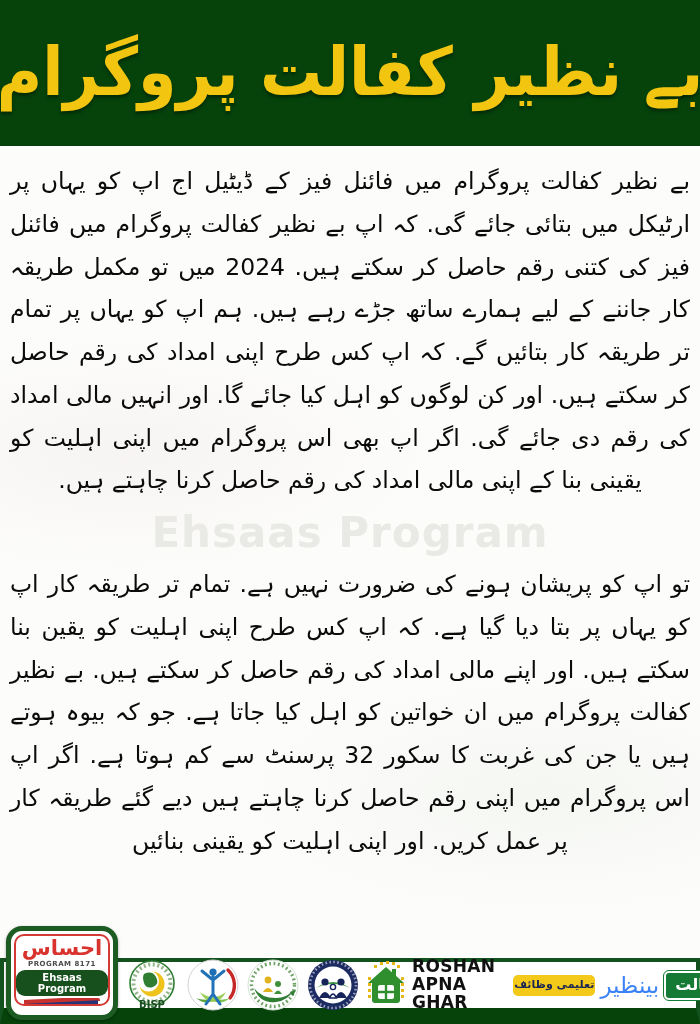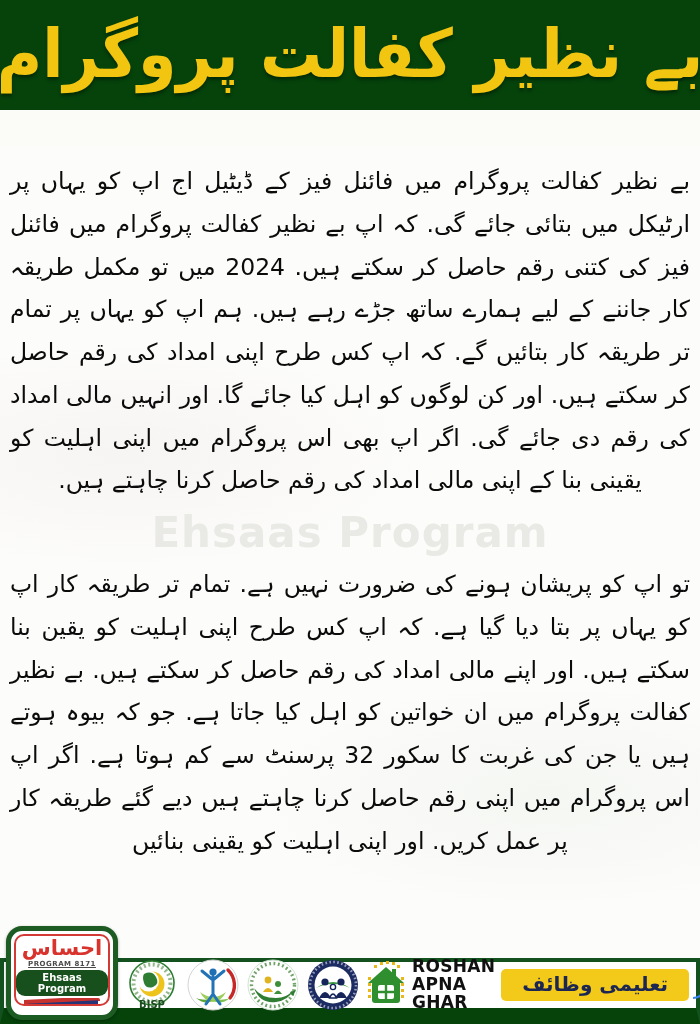--- a/index.html
+++ b/index.html
@@ -1,20 +1,20 @@
 <!DOCTYPE html>
 <html lang="ur"><head>
 <meta charset="utf-8">
 <style>
   html,body{margin:0;padding:0;}
   body{font-family:"DejaVu Sans",sans-serif;background:#777;}
   .page{position:relative;width:700px;height:1024px;margin:0 auto;background:#fbfbf8;overflow:hidden;}
 
   
-  .header{position:absolute;top:0;left:0;width:700px;height:110px;background:#05430b;
+  .header{position:absolute;top:0;left:0;width:700px;height:146px;background:#05430b;
           display:flex;align-items:center;justify-content:center;overflow:hidden;}
   .header-title{direction:rtl;color:#f2c511;font-size:62px;font-weight:bold;white-space:nowrap;
           text-shadow:0 3px 3px rgba(0,0,0,.35);transform:scaleY(1.08);margin-top:-4px;}
 
   
   .content{position:absolute;top:146px;left:0;right:0;bottom:66px;overflow:hidden;
            padding:14px 10px 0;background:
            radial-gradient(ellipse 420px 160px at 18% 38%,rgba(210,190,190,.12),transparent 70%),
            radial-gradient(ellipse 420px 160px at 78% 80%,rgba(190,210,190,.12),transparent 70%),
            #fcfcfa;}
@@ -29,37 +29,37 @@
   .strip-row{display:flex;align-items:center;height:46px;padding-left:120px;gap:6px;}
   .logo{flex:0 0 auto;display:block;}
 
   
   .ehsaas-badge{position:absolute;left:6px;top:926px;width:112px;height:94px;z-index:4;
         background:#fff;border:5px solid #1c5b22;border-radius:16px;box-sizing:border-box;
         box-shadow:0 1px 3px rgba(0,0,0,.35);}
   .ehsaas-inner{margin:3px;border:2px solid #d43a35;border-radius:10px;height:72px;
         box-sizing:border-box;text-align:center;overflow:hidden;padding-top:2px;}
   .ehsaas-cal{color:#d9332e;font-size:21px;font-weight:bold;line-height:1;direction:rtl;}
-  .ehsaas-prog{font-size:7px;font-weight:bold;color:#4a4a4a;letter-spacing:.5px;margin-top:1px;text-decoration:underline;}
+  .ehsaas-prog{font-size:7px;font-weight:bold;color:#4a4a4a;letter-spacing:.5px;margin-top:1px;}
   .ehsaas-pill{display:inline-block;background:#17501d;color:#fff;font-weight:bold;font-size:10px;
         border-radius:9px;padding:2px 8px;margin-top:2px;}
   .ehsaas-flag{height:9px;margin:2px 8px 0;position:relative;overflow:hidden;border-radius:2px;}
   .flag-red{position:absolute;left:0;top:0;width:100%;height:5px;background:#c8322e;transform:skewY(-3deg);}
   .flag-navy{position:absolute;left:4px;top:4px;width:92%;height:5px;background:#273377;transform:skewY(-3deg);}
 
   
   .roshan-text{font-size:17px;font-weight:bold;color:#111;line-height:1.05;letter-spacing:.3px;}
 
   
   .right-group{display:flex;direction:rtl;align-items:center;gap:5px;margin-left:auto;padding-right:4px;}
   .name-red{color:#3b82f6;font-weight:normal;font-size:23px;white-space:nowrap;}
   .badge-green{background:#157a33;color:#fff;border:2px solid #fff;outline:1px solid #157a33;
         border-radius:5px;font-size:16px;font-weight:bold;padding:2px 9px 4px;white-space:nowrap;}
-  .badge-yellow{background:#f3c91a;color:#1b2653;border-radius:5px;font-size:20px;font-weight:bold;
-        padding:3px 21px 5px;white-space:nowrap;}
+  .badge-yellow{background:#f3c91a;color:#1b2653;border-radius:5px;font-size:11px;font-weight:bold;
+        padding:3px 1px 5px;white-space:nowrap;margin-left:12px;}
 </style>
 </head>
 <body>
 
 <div class="page">
 
   <div class="header">
     <div class="header-title">بے نظیر کفالت پروگرام</div>
   </div>
 

